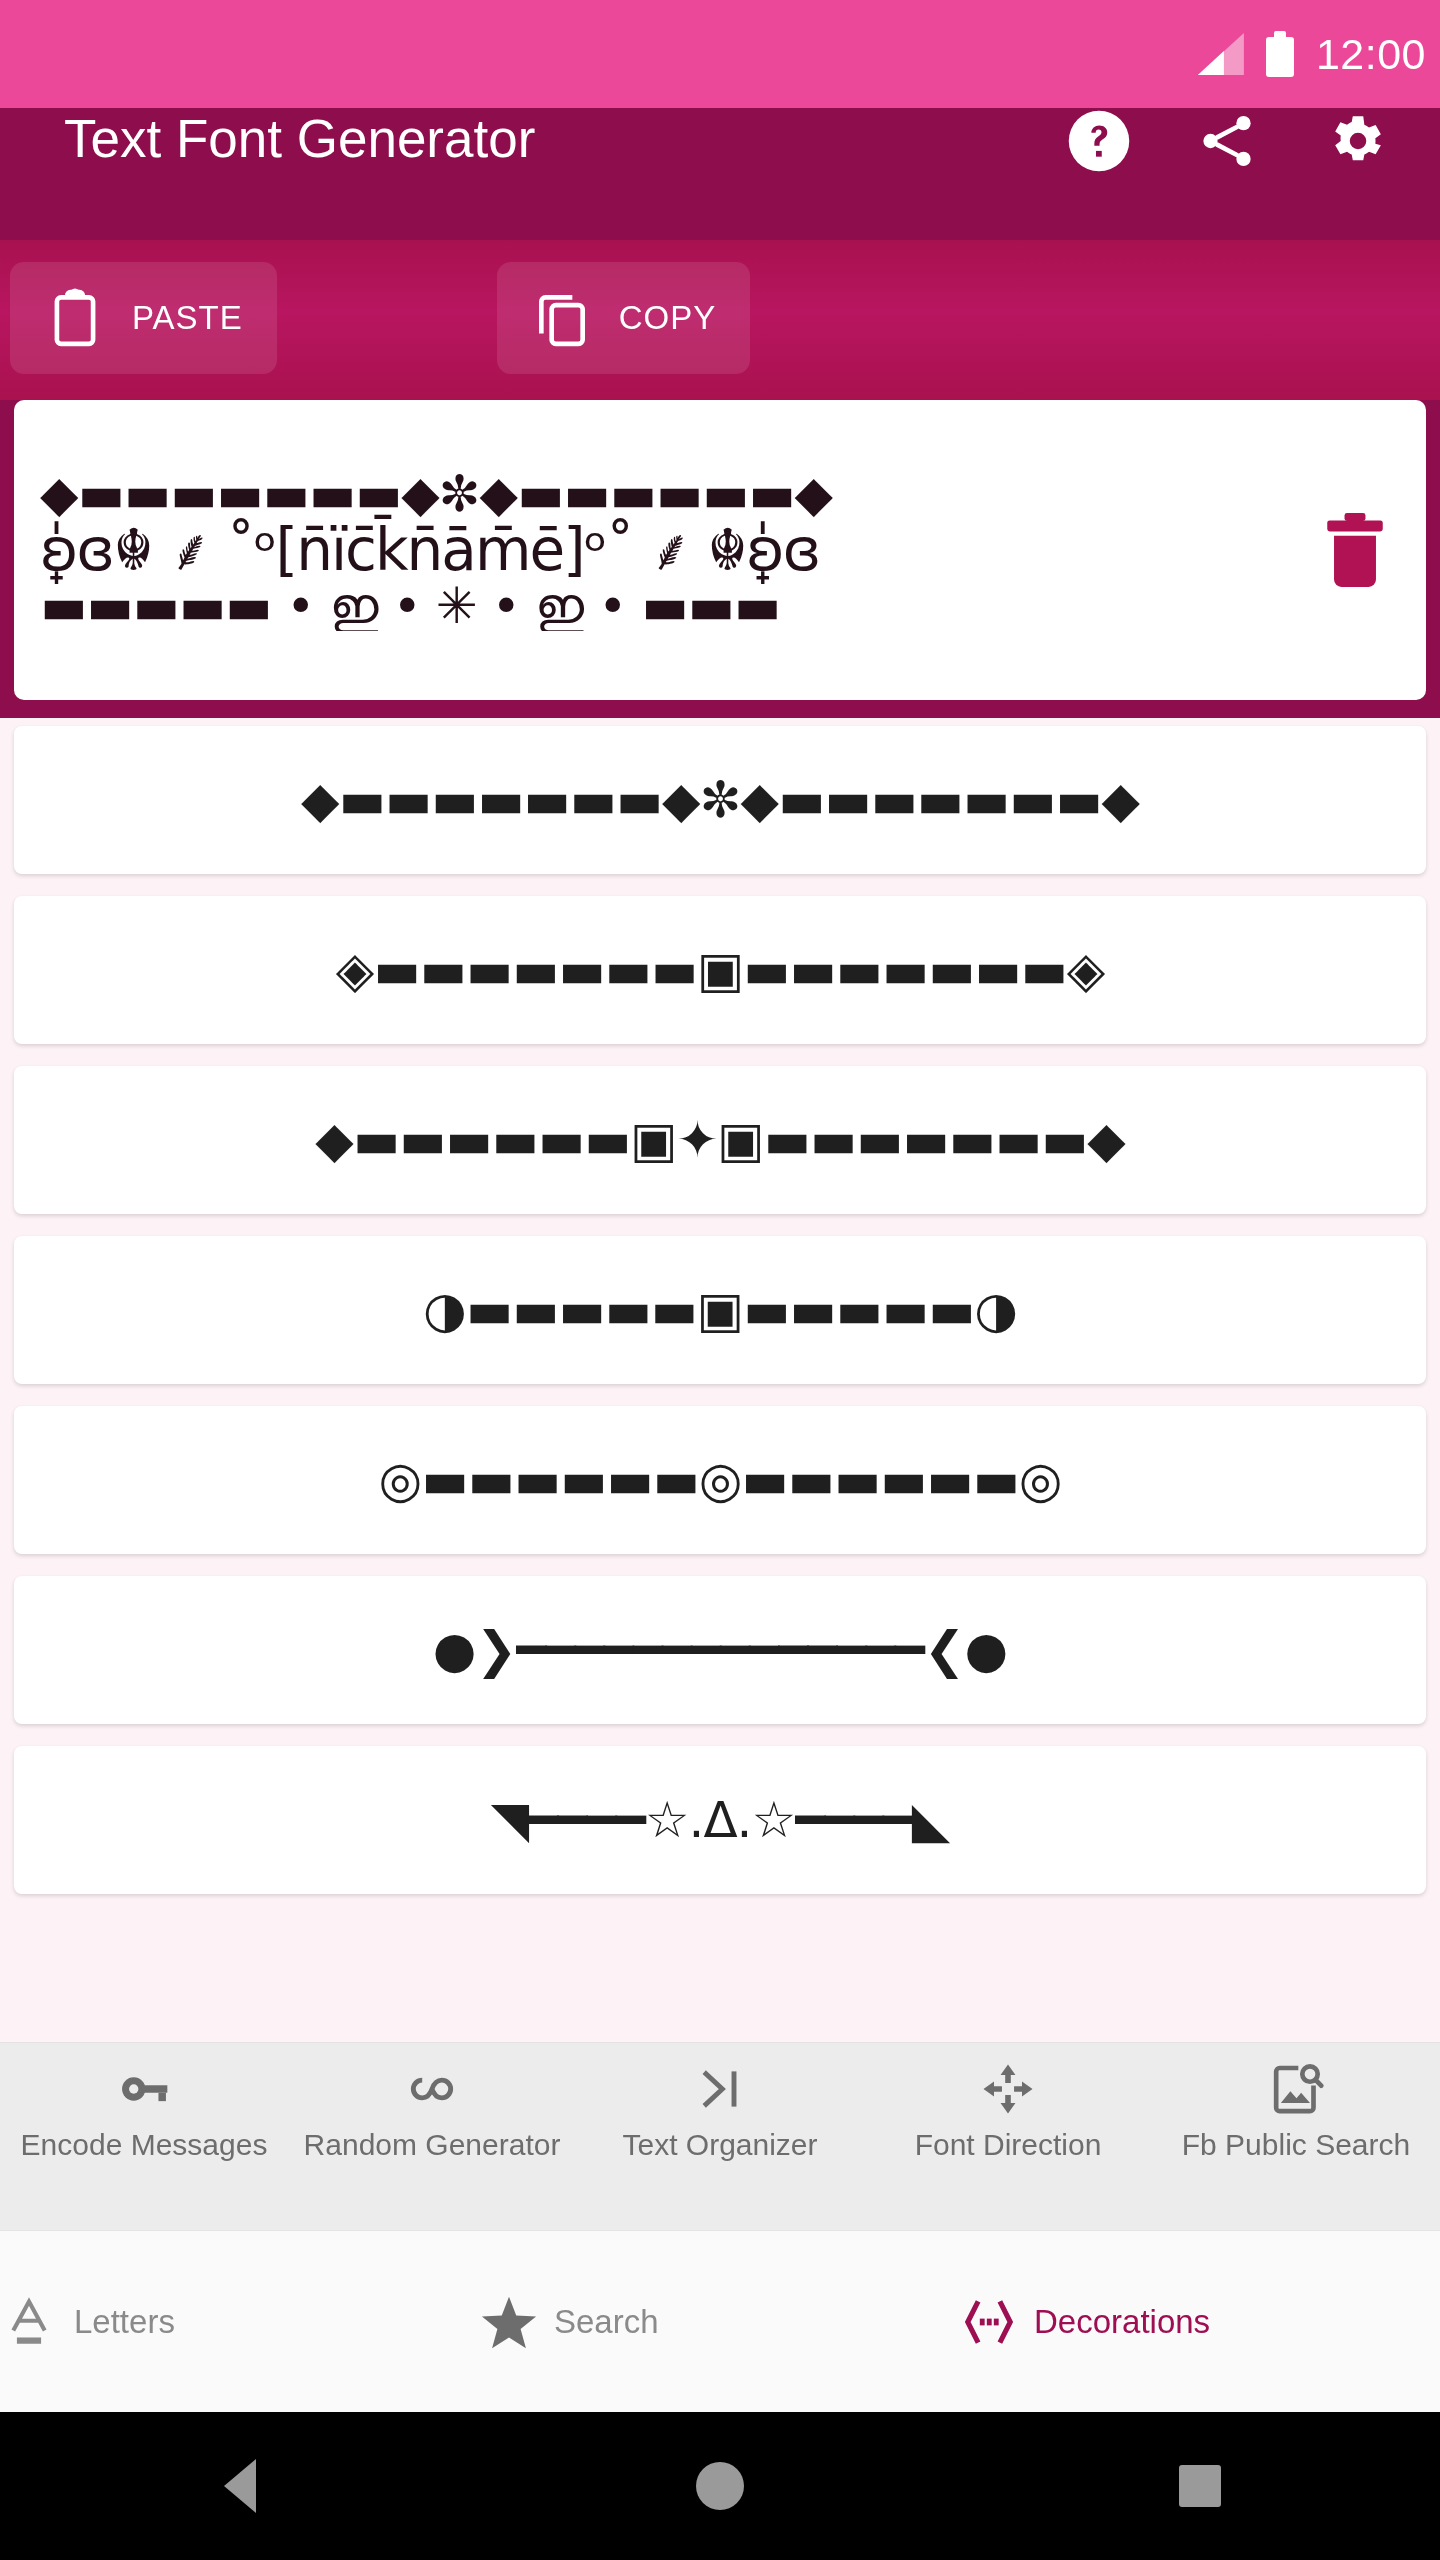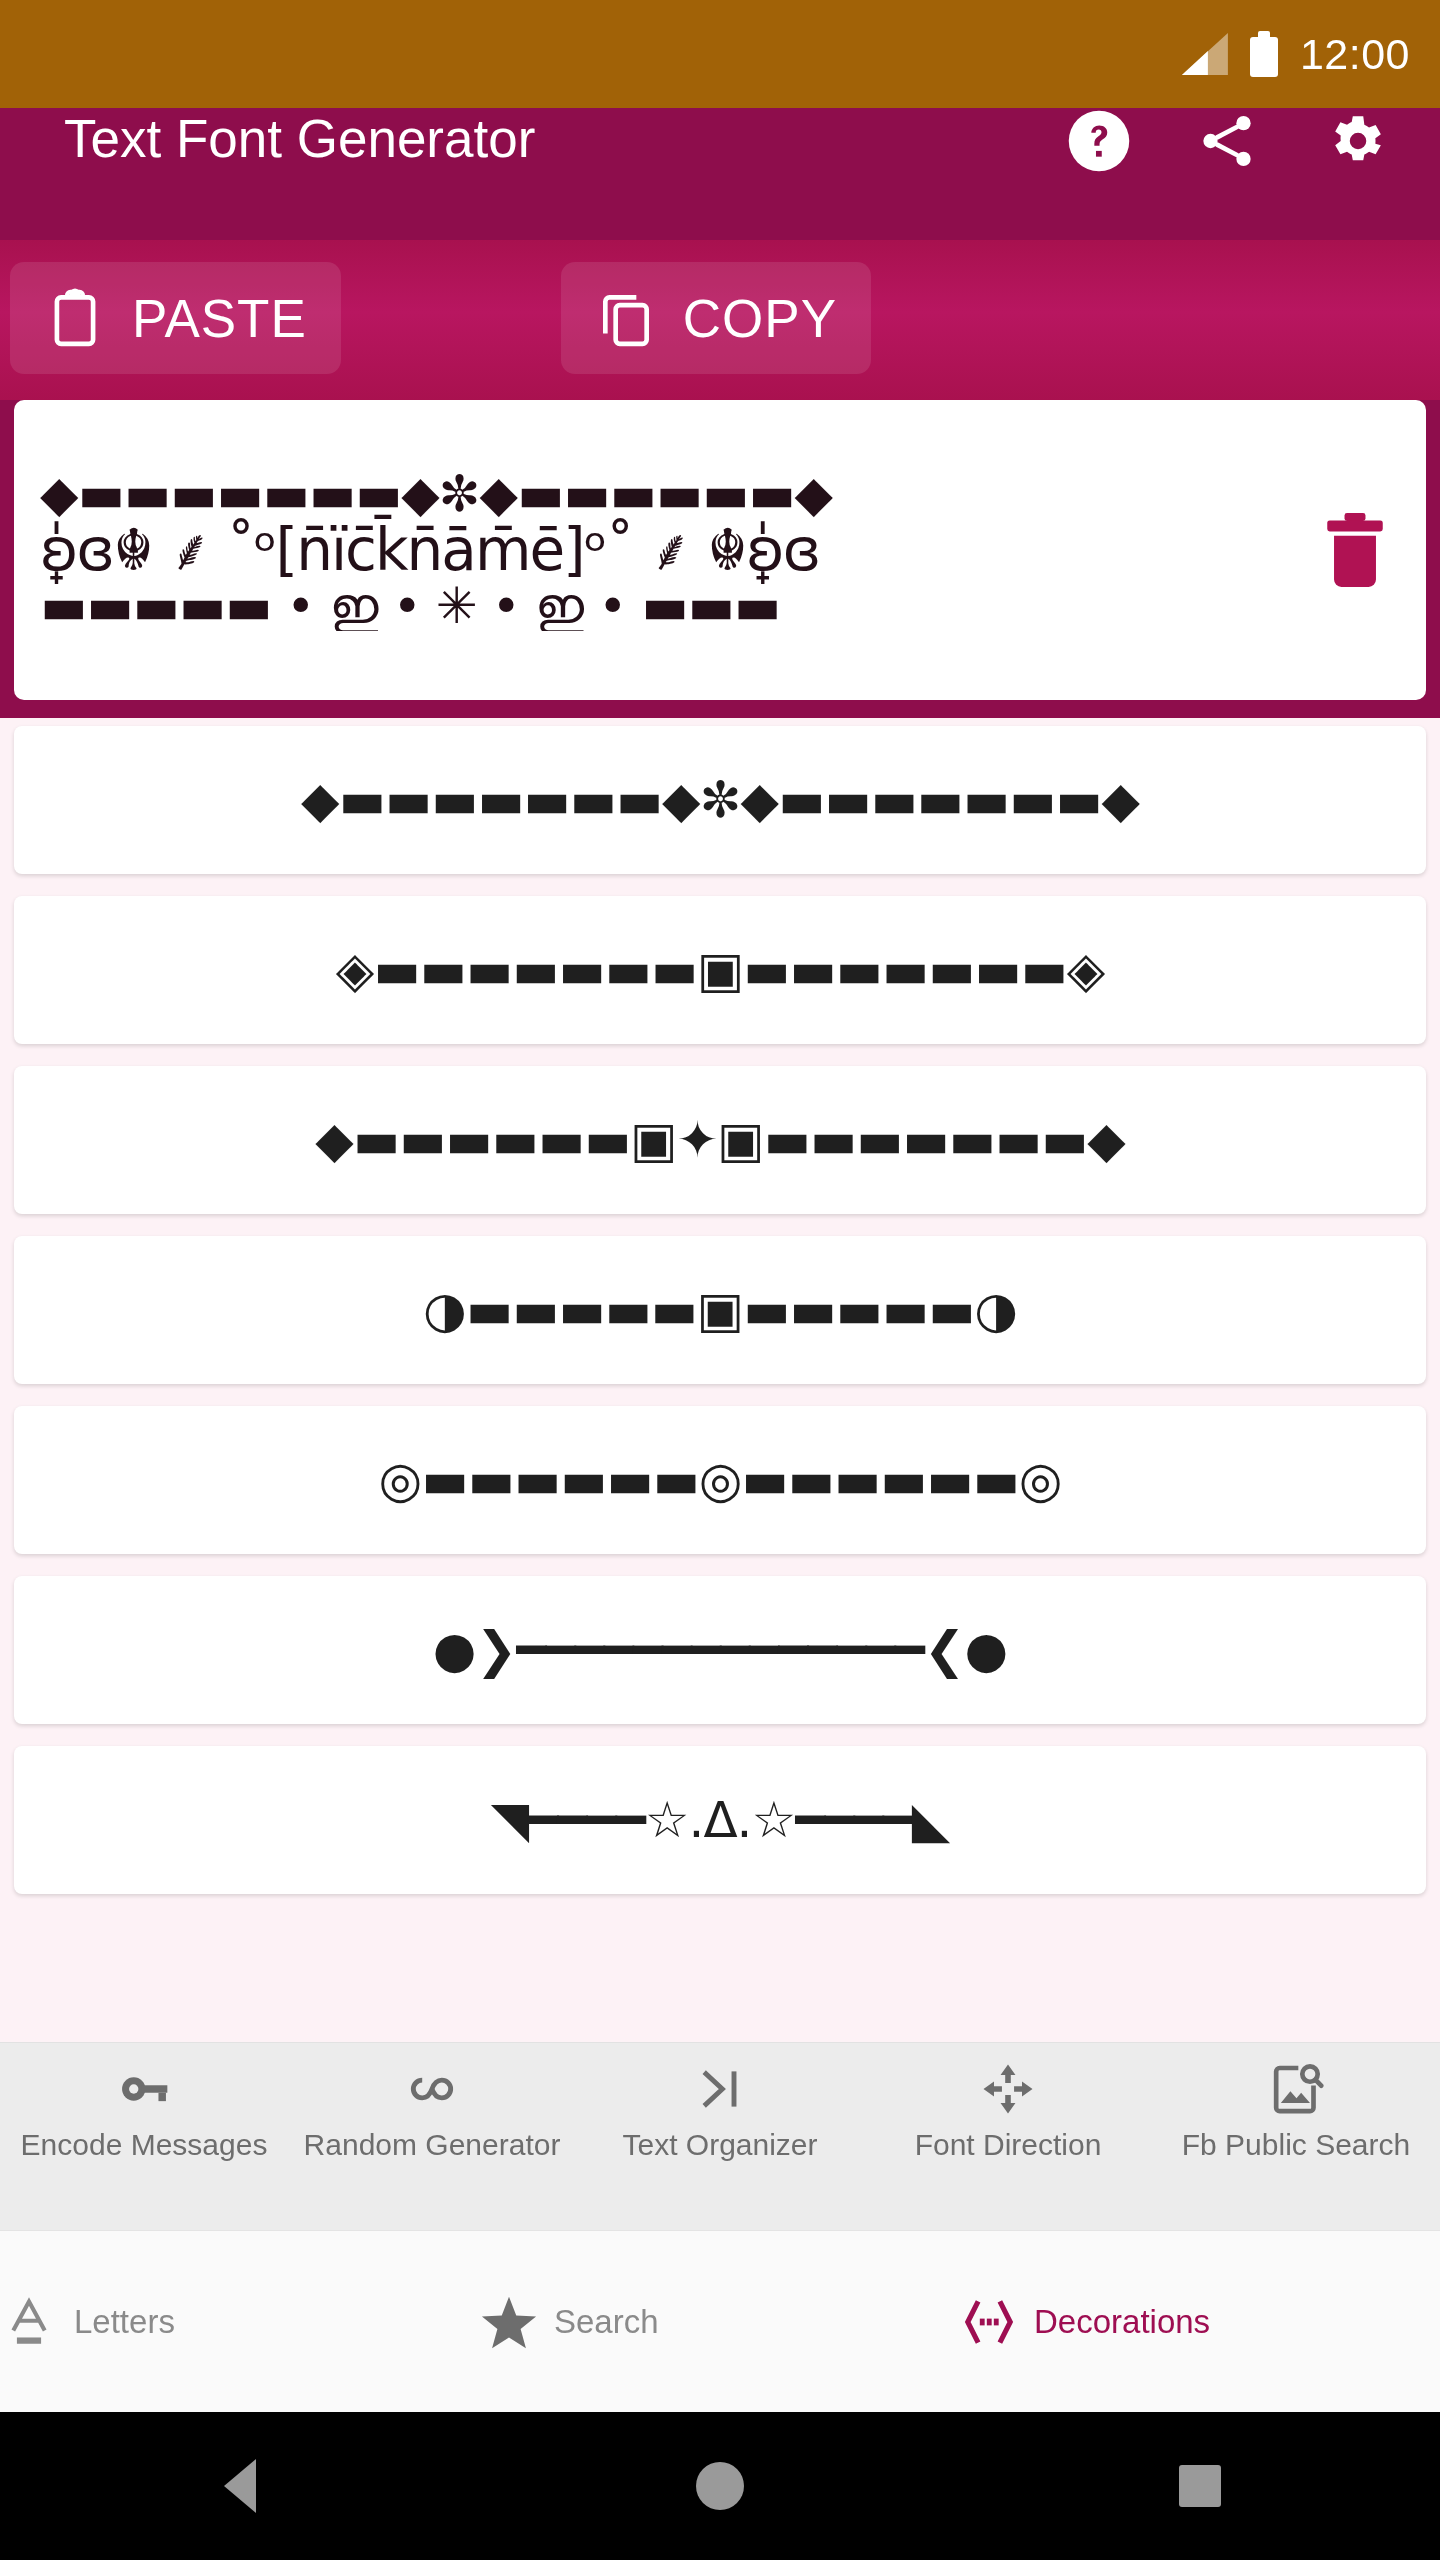--- a/index.html
+++ b/index.html
@@ -6,23 +6,23 @@
   html, body {
     width: 1440px; height: 2560px;
     background: #ffffff;
     font-family: "Liberation Sans", sans-serif;
     overflow: hidden;
   }
   #screen { position: relative; width: 1440px; height: 2560px; display: flex; flex-direction: column; }
 
   
   .statusbar {
-    height: 108px; background: #a16207;
+    height: 108px; background: #ec4899;
     display: flex; align-items: center; justify-content: flex-end;
-    padding-right: 30px; gap: 22px; flex: none;
+    padding-right: 14px; gap: 22px; flex: none;
   }
   .sb-signal { width: 46px; height: 42px; position: relative; }
   .sb-signal .full {
     position: absolute; right: 0; bottom: 0; width: 46px; height: 42px;
     background: rgba(255,255,255,0.45);
     clip-path: polygon(100% 0, 100% 100%, 0 100%);
   }
   .sb-signal .part {
     position: absolute; right: 20px; bottom: 0; width: 26px; height: 24px;
     background: #ffffff;
@@ -52,21 +52,21 @@
     display: flex; align-items: center; gap: 26px;
     background: rgba(255,255,255,0.10);
     border-radius: 14px;
     padding: 0 34px;
     margin: 22px 0 0 0;
     height: 112px;
   }
   .tool-btn.paste { margin-left: 10px; }
   .tool-btn.copy { margin-left: 220px; }
   .tool-btn.archive { margin-left: 230px; }
-  .tool-label { color:#fff; font-size: 53px; letter-spacing: 1px; font-weight: 400; }
+  .tool-label { color:#fff; font-size: 33px; letter-spacing: 1px; font-weight: 400; }
   .tool-ic { width: 62px; height: 62px; }
   .tool-ic svg { width:100%; height:100%; display:block; }
 
   
   .input-zone { background:#8E0D4C; padding: 0 14px 18px 14px; flex:none; }
   .input-card {
     background:#fff; border-radius: 10px; height: 300px;
     display:flex; align-items:center; padding: 0 34px 0 26px; gap: 20px;
   }
   .deco-text {

